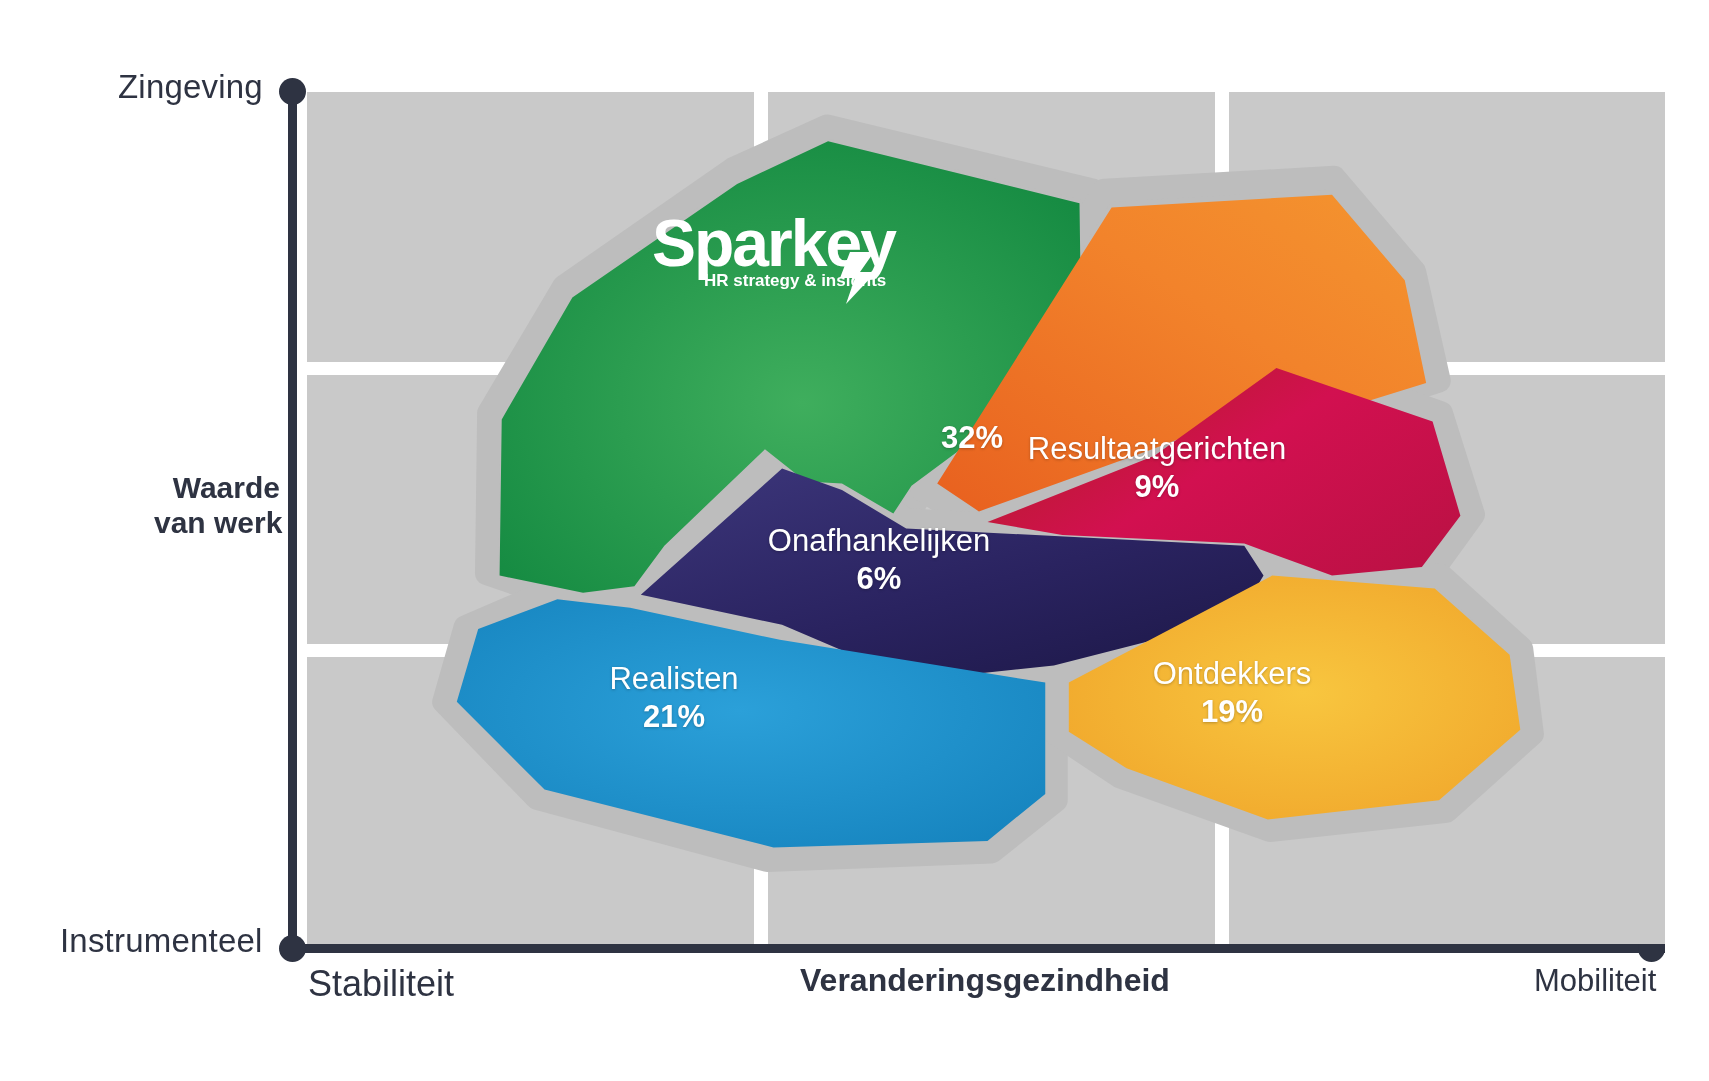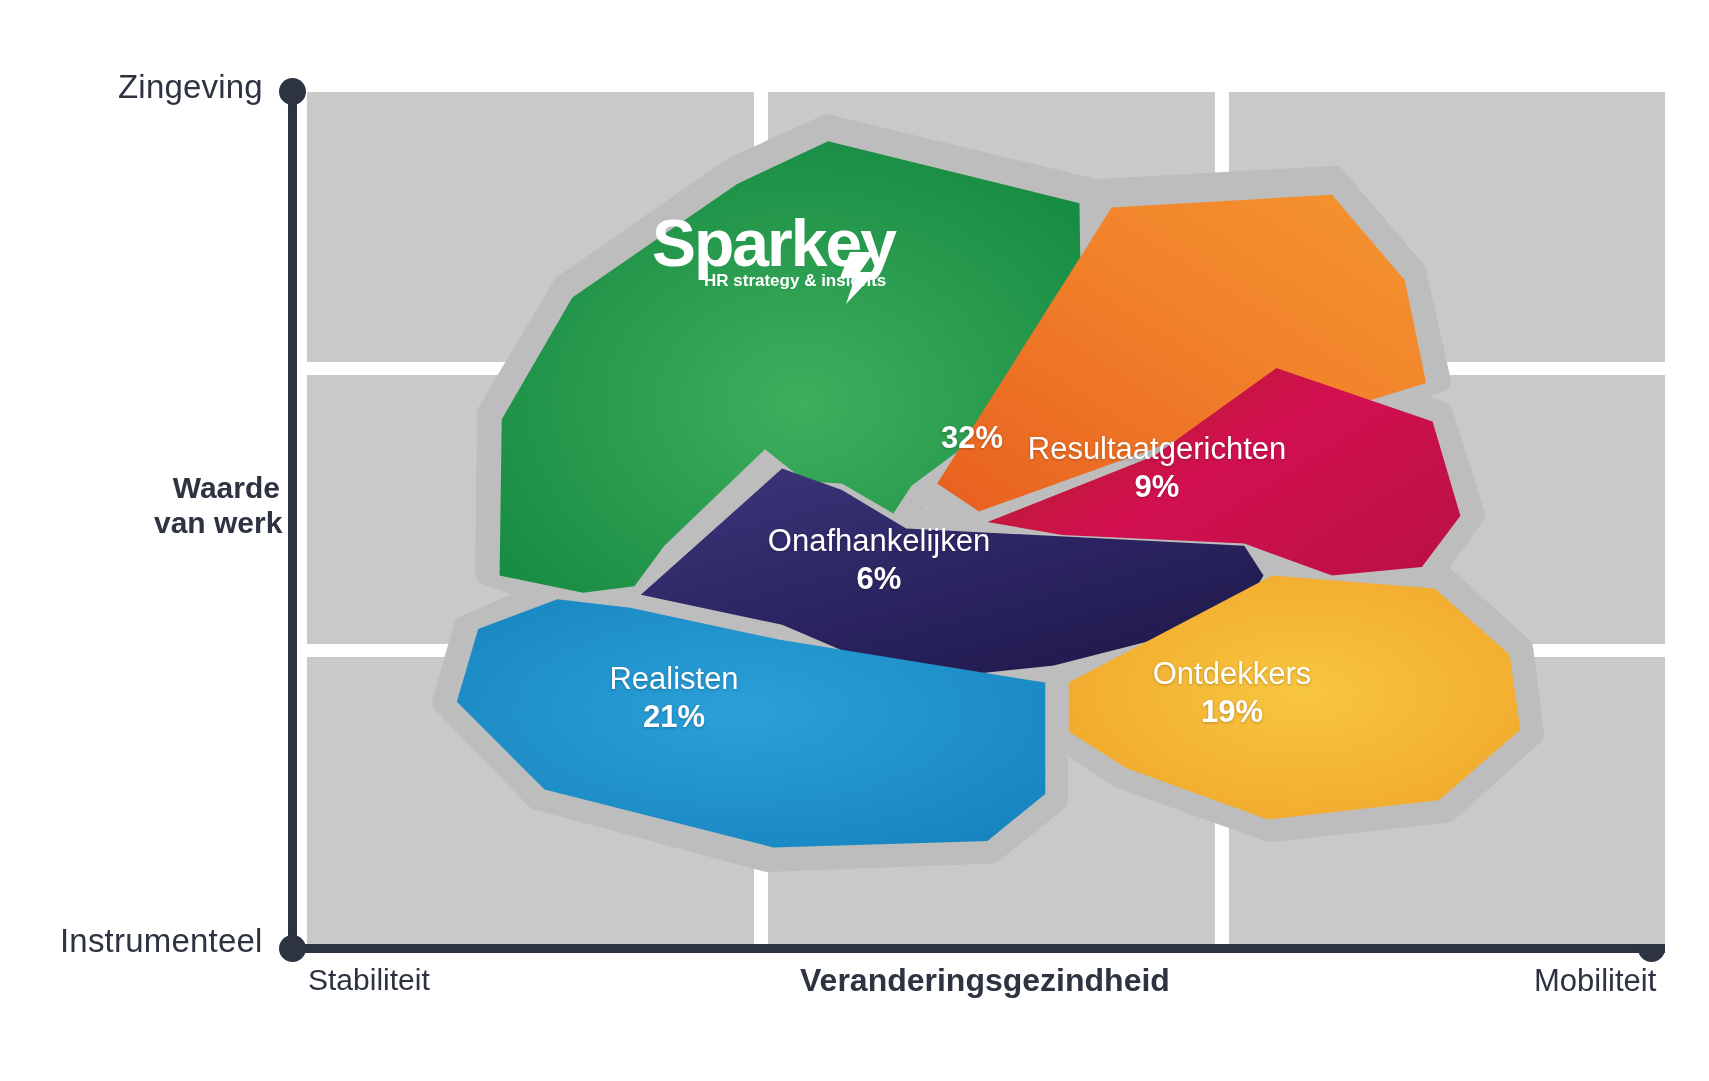--- a/index.html
+++ b/index.html
@@ -14,21 +14,21 @@
   
   .axis-label {
     position: absolute;
     color: #2e3342;
     font-family: "Liberation Sans", sans-serif;
     white-space: nowrap;
   }
   #label-zingeving      { left: 118px;  top: 68px;  font-size: 33px; letter-spacing: .2px; }
   #label-instrumenteel  { left: 60px;   top: 907px; font-size: 33px; letter-spacing: .2px; margin-top: 15px; }
   #label-yaxis-title    { left: 154px;  top: 470px; font-size: 30px; font-weight: bold; line-height: 1.18; text-align: right; width: 126px;}
-  #label-stabiliteit    { left: 308px;  top: 963px; font-size: 30px; }
+  #label-stabiliteit    { left: 308px;  top: 963px; font-size: 36px; }
   #label-mobiliteit     { left: 1534px; top: 963px; font-size: 31px; }
   #label-xaxis-title    { left: 800px;  top: 962px; font-size: 32px; font-weight: bold; }
 
   
   #axis-y-line { position:absolute; left:288px; top:92px; width:9px; height:860px; background:#2e3342; }
   #axis-x-line { position:absolute; left:288px; top:944px; width:1377px; height:9px; background:#2e3342; }
   .axis-dot { position:absolute; width:27px; height:27px; border-radius:50%; background:#2e3342; }
   #dot-top    { left:279px; top:78px; }
   #dot-origin { left:279px; top:935px; }
   #dot-right  { left:1638px; top:935px; }

